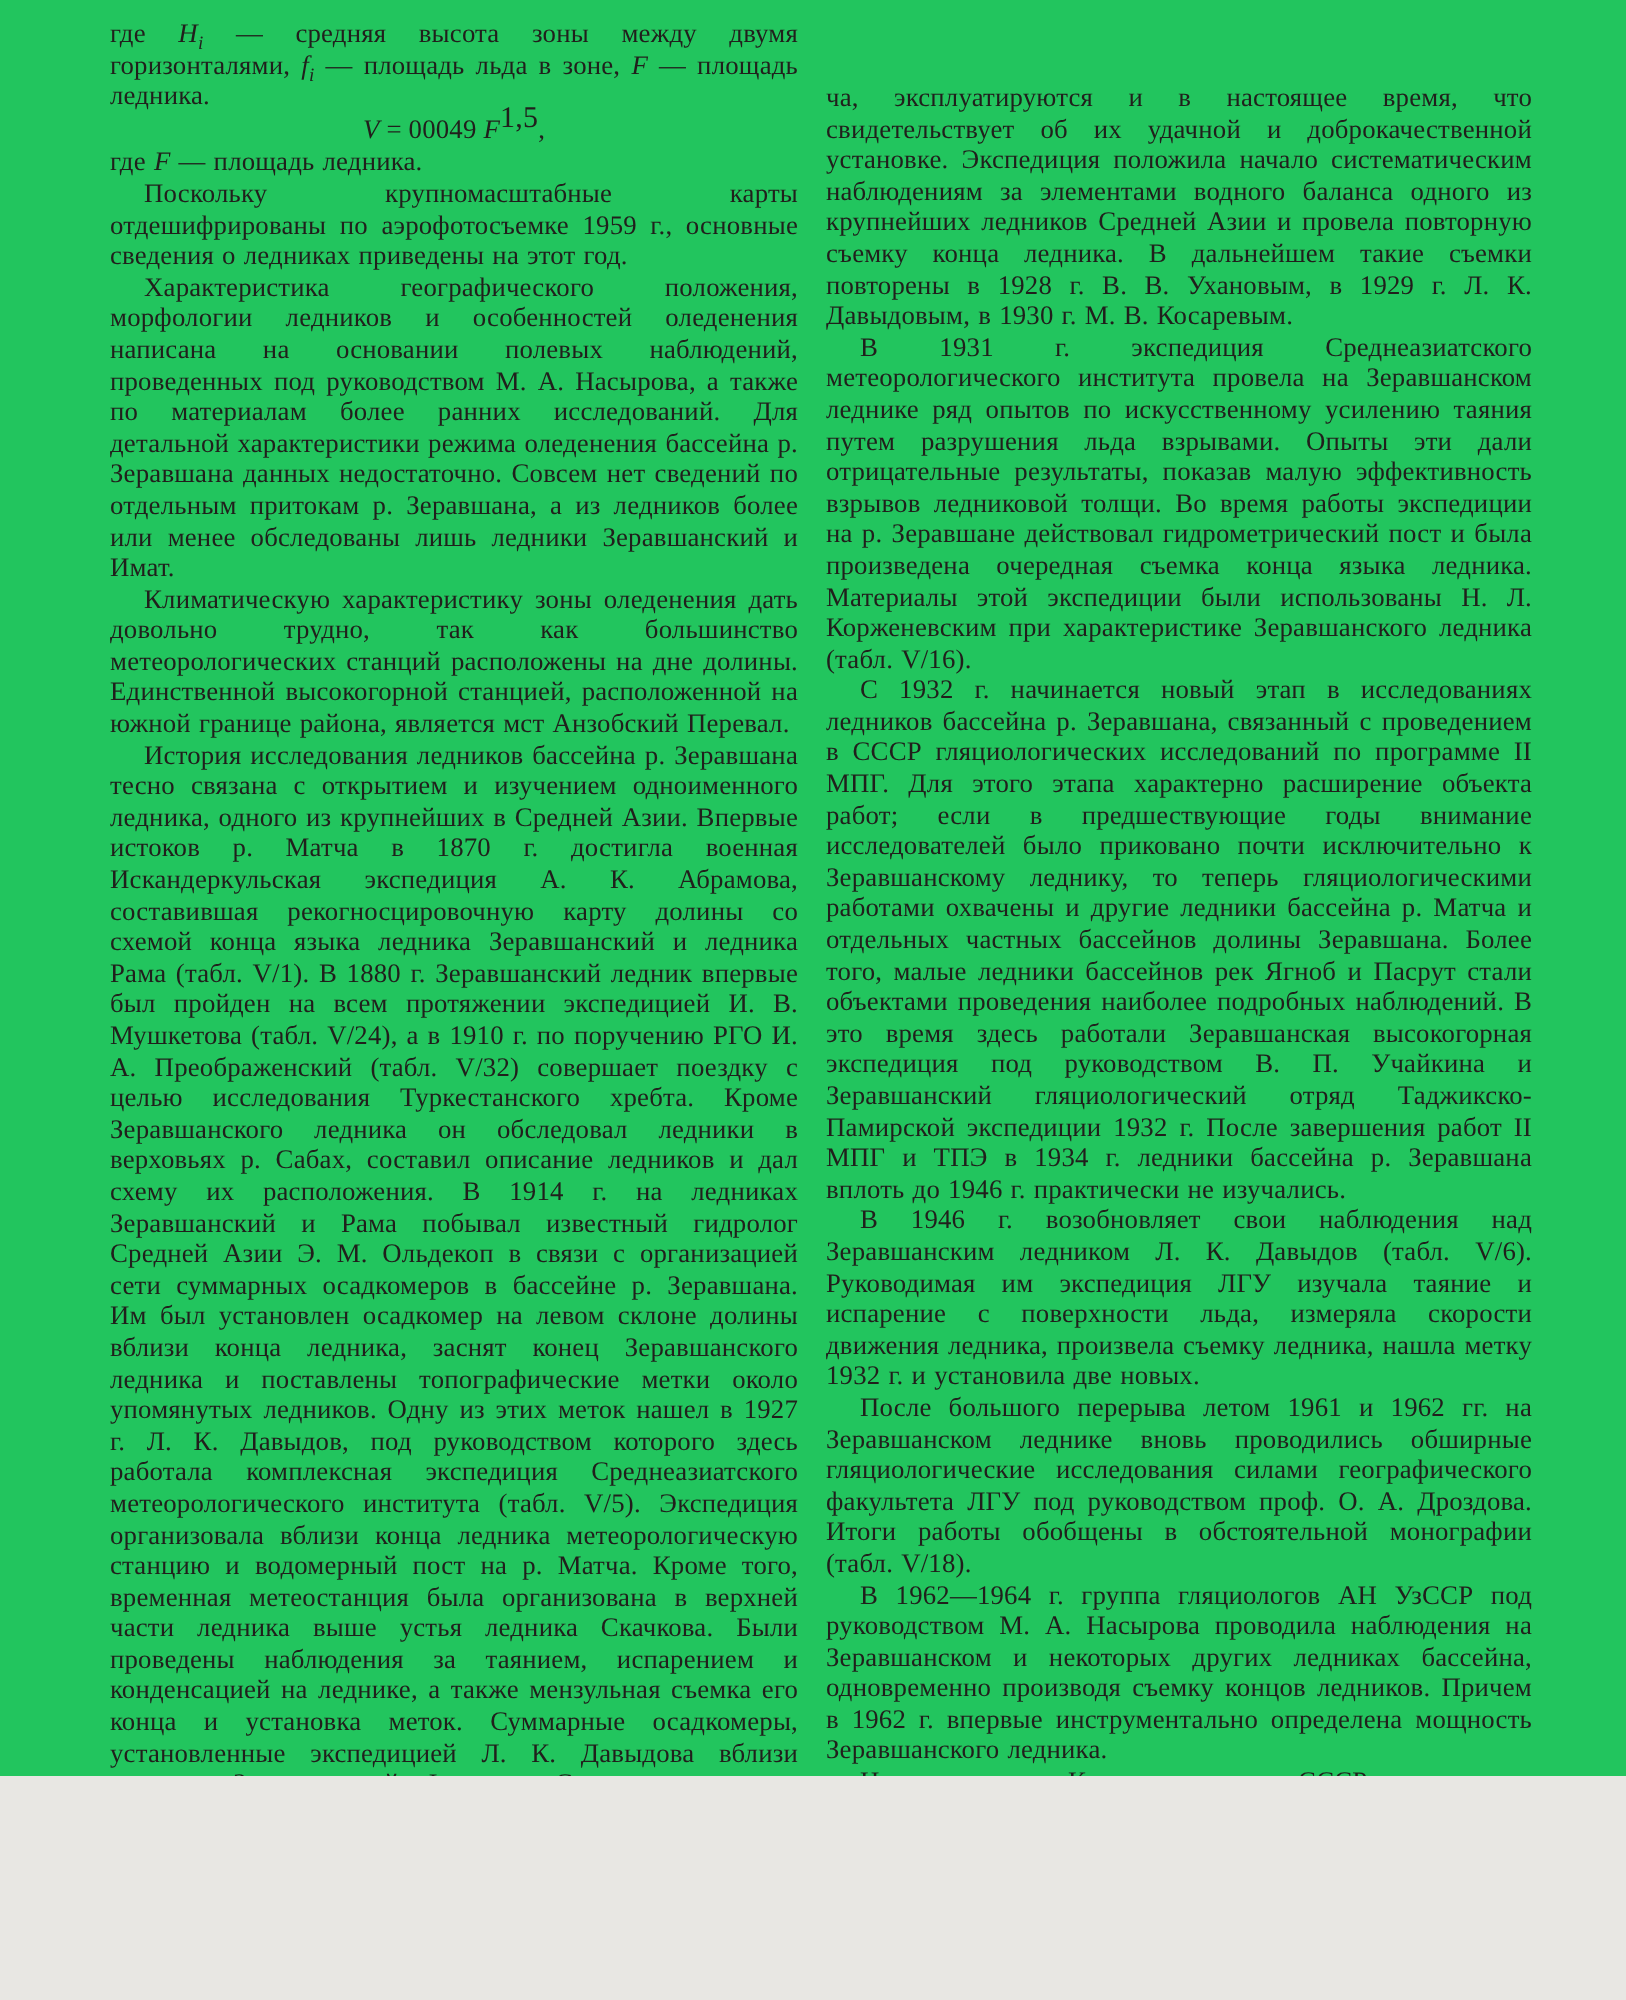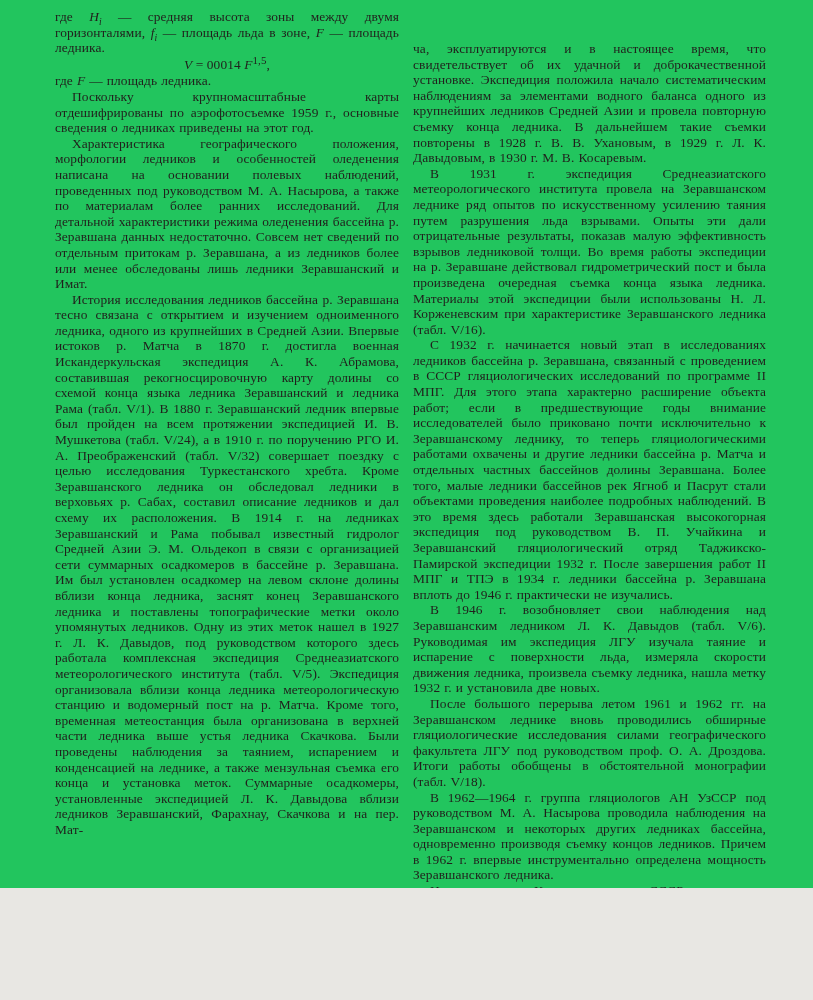--- a/index.html
+++ b/index.html
@@ -36,44 +36,45 @@
     word-spacing: 0.6px;
     letter-spacing: 0.1px;
     hyphens: auto;
   }
   .col p.indent { text-indent: 17px; }
   .formula {
     text-align: center !important;
     margin: 1px 0 1px 0 !important;
     word-spacing: 0 !important;
   }
-  .formula sup { font-size: 11px; }
+  .formula sup { font-size: 15px; }
   i, .it { font-style: italic; }
   sub, sup { font-size: 9.5px; line-height: 0; }
   .page-number {
     position: absolute;
     left: 57px;
     top: 940px;
     font-size: 13.5px;
     font-weight: bold;
   }
 </style>
 </head>
 <body>
 
 <div class="page">
 
   <div class="columns">
 
     <div class="col col-left">
       <p><span>где </span><span class="it">H</span><sub class="it">i</sub><span> — средняя высота зоны между двумя горизонталями, </span><span class="it">f</span><sub class="it">i</sub><span> — площадь льда в зоне, </span><span class="it">F</span><span> — площадь ледника.</span></p>
-      <p class="formula"><span class="it">V</span><span> = 00014 </span><span class="it">F</span><sup>1,5</sup><span>,</span></p>
+      <p class="formula"><span class="it">V</span><span> = 00049 </span><span class="it">F</span><sup>1,5</sup><span>,</span></p>
       <p><span>где </span><span class="it">F</span><span> — площадь ледника.</span></p>
       <p class="indent">Поскольку крупномасштабные карты отдешифрированы по аэрофотосъемке 1959 г., основные сведения о ледниках приведены на этот год.</p>
       <p class="indent">Характеристика географического положения, морфологии ледников и особенностей оледенения написана на основании полевых наблюдений, проведенных под руководством М. А. Насырова, а также по материалам более ранних исследований. Для детальной характеристики режима оледенения бассейна р. Зеравшана данных недостаточно. Совсем нет сведений по отдельным притокам р. Зеравшана, а из ледников более или менее обследованы лишь ледники Зеравшанский и Имат.</p>
+      <p class="indent">Климатическую характеристику зоны оледенения дать довольно трудно, так как большинство метеорологических станций расположены на дне долины. Единственной высокогорной станцией, расположенной на южной границе района, является мст Анзобский Перевал.</p>
       <p class="indent">История исследования ледников бассейна р. Зеравшана тесно связана с открытием и изучением одноименного ледника, одного из крупнейших в Средней Азии. Впервые истоков р. Матча в 1870 г. достигла военная Искандеркульская экспедиция А. К. Абрамова, составившая рекогносцировочную карту долины со схемой конца языка ледника Зеравшанский и ледника Рама (табл. V/1). В 1880 г. Зеравшанский ледник впервые был пройден на всем протяжении экспедицией И. В. Мушкетова (табл. V/24), а в 1910 г. по поручению РГО И. А. Преображенский (табл. V/32) совершает поездку с целью исследования Туркестанского хребта. Кроме Зеравшанского ледника он обследовал ледники в верховьях р. Сабах, составил описание ледников и дал схему их расположения. В 1914 г. на ледниках Зеравшанский и Рама побывал известный гидролог Средней Азии Э. М. Ольдекоп в связи с организацией сети суммарных осадкомеров в бассейне р. Зеравшана. Им был установлен осадкомер на левом склоне долины вблизи конца ледника, заснят конец Зеравшанского ледника и поставлены топографические метки около упомянутых ледников. Одну из этих меток нашел в 1927 г. Л. К. Давыдов, под руководством которого здесь работала комплексная экспедиция Среднеазиатского метеорологического института (табл. V/5). Экспедиция организовала вблизи конца ледника метеорологическую станцию и водомерный пост на р. Матча. Кроме того, временная метеостанция была организована в верхней части ледника выше устья ледника Скачкова. Были проведены наблюдения за таянием, испарением и конденсацией на леднике, а также мензульная съемка его конца и установка меток. Суммарные осадкомеры, установленные экспедицией Л. К. Давыдова вблизи ледников Зеравшанский, Фарахнау, Скачкова и на пер. Мат-</p>
     </div>
 
     <div class="col col-right">
       <p>ча, эксплуатируются и в настоящее время, что свидетельствует об их удачной и доброкачественной установке. Экспедиция положила начало систематическим наблюдениям за элементами водного баланса одного из крупнейших ледников Средней Азии и провела повторную съемку конца ледника. В дальнейшем такие съемки повторены в 1928 г. В. В. Ухановым, в 1929 г. Л. К. Давыдовым, в 1930 г. М. В. Косаревым.</p>
       <p class="indent">В 1931 г. экспедиция Среднеазиатского метеорологического института провела на Зеравшанском леднике ряд опытов по искусственному усилению таяния путем разрушения льда взрывами. Опыты эти дали отрицательные результаты, показав малую эффективность взрывов ледниковой толщи. Во время работы экспедиции на р. Зеравшане действовал гидрометрический пост и была произведена очередная съемка конца языка ледника. Материалы этой экспедиции были использованы Н. Л. Корженевским при характеристике Зеравшанского ледника (табл. V/16).</p>
       <p class="indent">С 1932 г. начинается новый этап в исследованиях ледников бассейна р. Зеравшана, связанный с проведением в СССР гляциологических исследований по программе II МПГ. Для этого этапа характерно расширение объекта работ; если в предшествующие годы внимание исследователей было приковано почти исключительно к Зеравшанскому леднику, то теперь гляциологическими работами охвачены и другие ледники бассейна р. Матча и отдельных частных бассейнов долины Зеравшана. Более того, малые ледники бассейнов рек Ягноб и Пасрут стали объектами проведения наиболее подробных наблюдений. В это время здесь работали Зеравшанская высокогорная экспедиция под руководством В. П. Учайкина и Зеравшанский гляциологический отряд Таджикско-Памирской экспедиции 1932 г. После завершения работ II МПГ и ТПЭ в 1934 г. ледники бассейна р. Зеравшана вплоть до 1946 г. практически не изучались.</p>
       <p class="indent">В 1946 г. возобновляет свои наблюдения над Зеравшанским ледником Л. К. Давыдов (табл. V/6). Руководимая им экспедиция ЛГУ изучала таяние и испарение с поверхности льда, измеряла скорости движения ледника, произвела съемку ледника, нашла метку 1932 г. и установила две новых.</p>
       <p class="indent">После большого перерыва летом 1961 и 1962 гг. на Зеравшанском леднике вновь проводились обширные гляциологические исследования силами географического факультета ЛГУ под руководством проф. О. А. Дроздова. Итоги работы обобщены в обстоятельной монографии (табл. V/18).</p>
       <p class="indent">В 1962—1964 г. группа гляциологов АН УзССР под руководством М. А. Насырова проводила наблюдения на Зеравшанском и некоторых других ледниках бассейна, одновременно производя съемку концов ледников. Причем в 1962 г. впервые инструментально определена мощность Зеравшанского ледника.</p>

